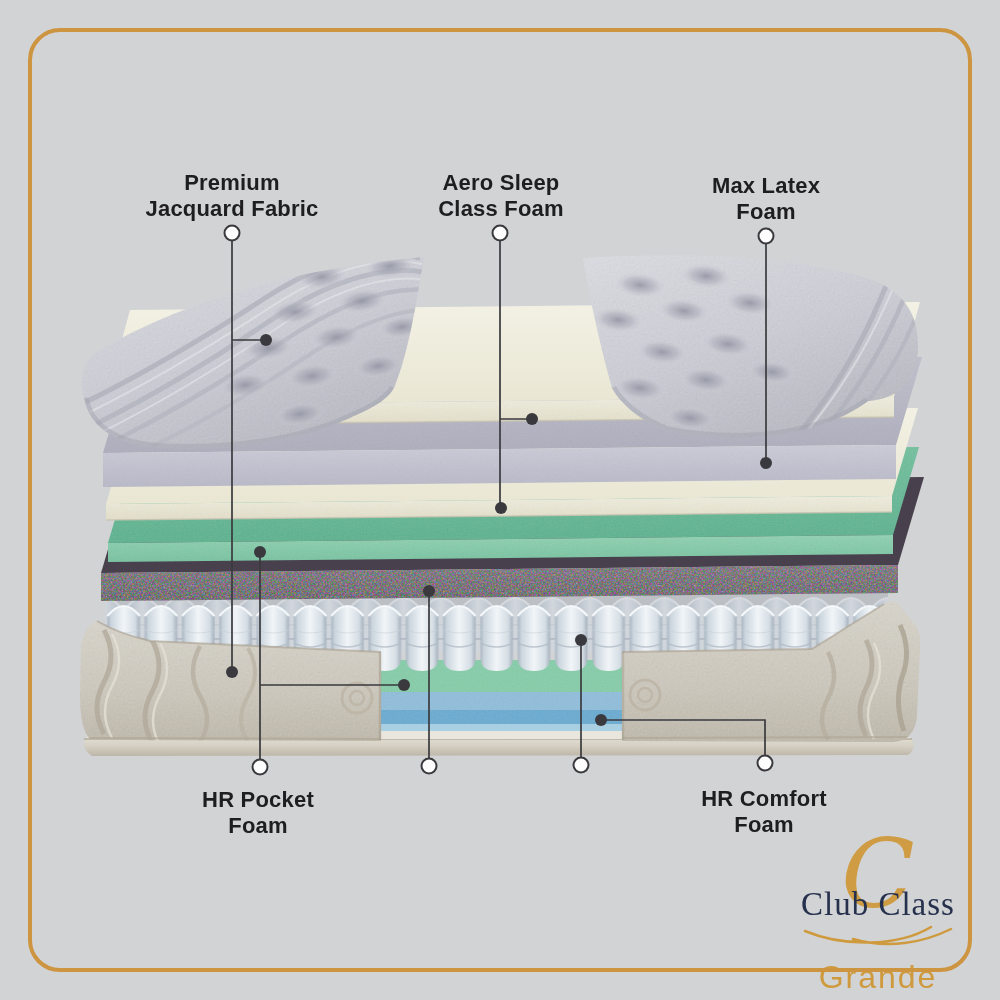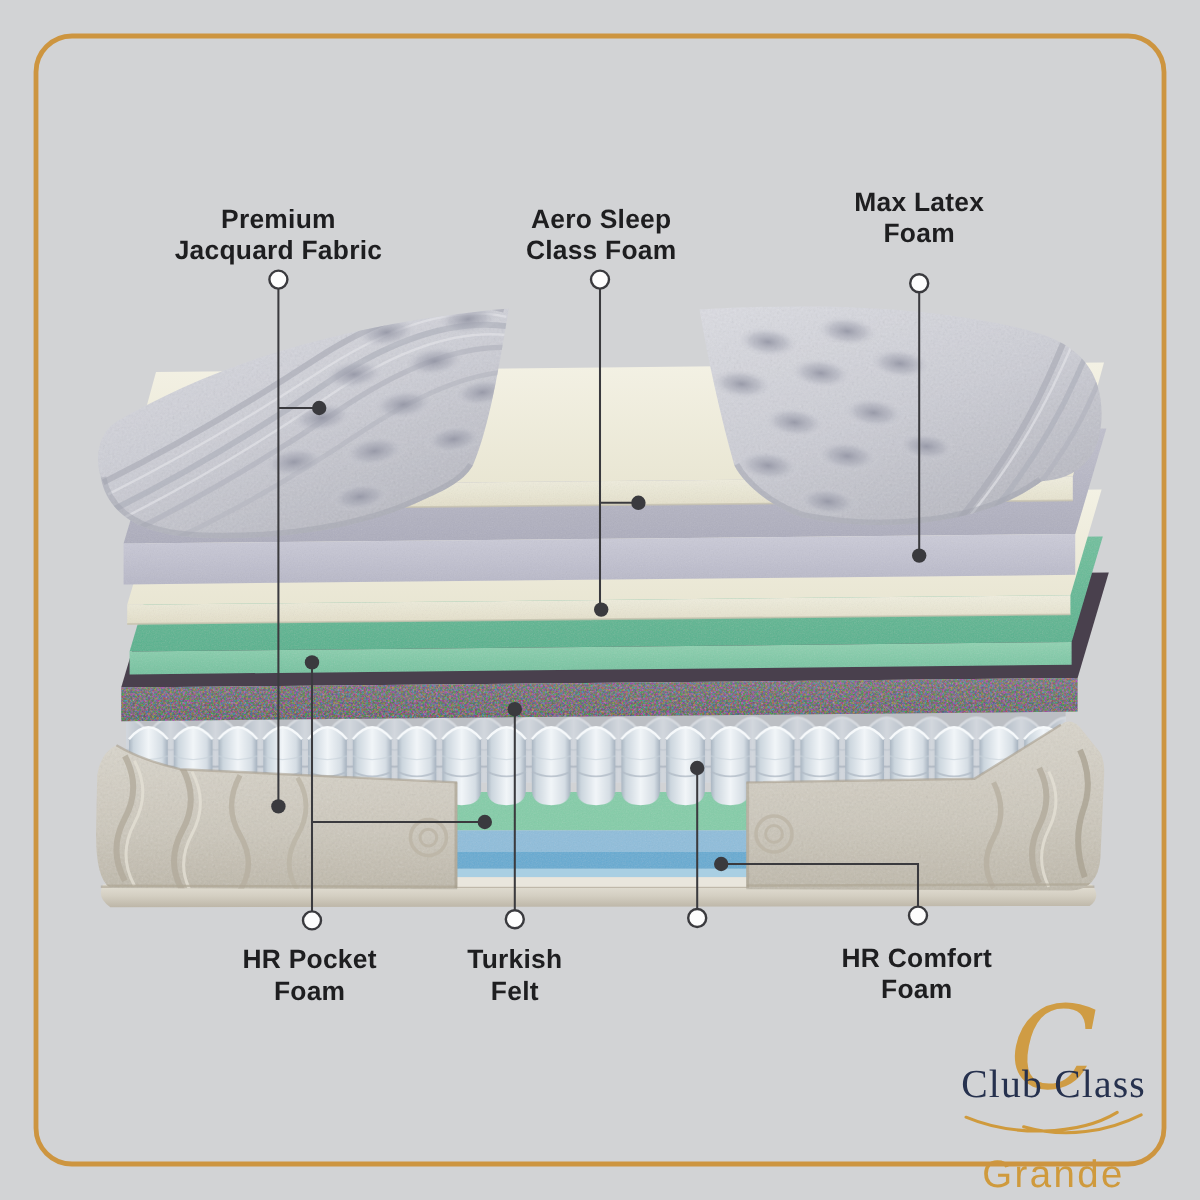--- a/index.html
+++ b/index.html
@@ -333,31 +333,27 @@
   </svg>
 
   <div class="lbl" style="left:232px;top:170px;">
     <span>Premium</span>
       <span>Jacquard Fabric</span>
   </div>
   <div class="lbl" style="left:501px;top:170px;text-align:center;">
     <span>Aero Sleep</span>
       <span>Class Foam</span>
   </div>
-  <div class="lbl" style="left:766px;top:156px;">
+  <div class="lbl" style="left:766px;top:173px;">
     <span>Max Latex</span>
       <span>Foam</span>
   </div>
   <div class="lbl" style="left:258px;top:787px;">
     <span>HR Pocket</span>
       <span>Foam</span>
-  </div>
-  <div class="lbl" style="left:429px;top:787px;">
-    <span>Turkish</span>
-      <span>Felt</span>
   </div>
   <div class="lbl" style="left:764px;top:786px;">
     <span>HR Comfort</span>
       <span>Foam</span>
   </div>
 
   <div class="logo">
     <div class="mono">C</div>
     <div class="name">Club Class</div>
     <svg class="flourish" width="170" height="26" viewBox="0 0 170 26">

